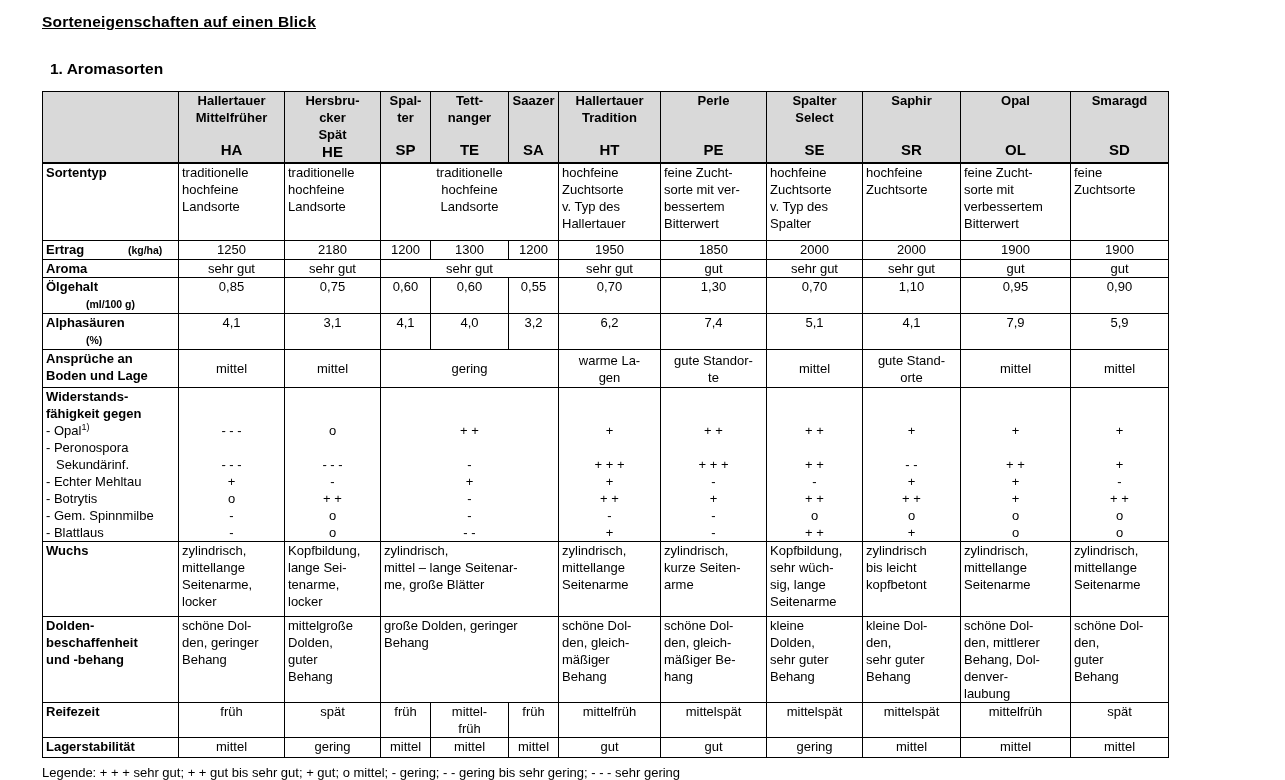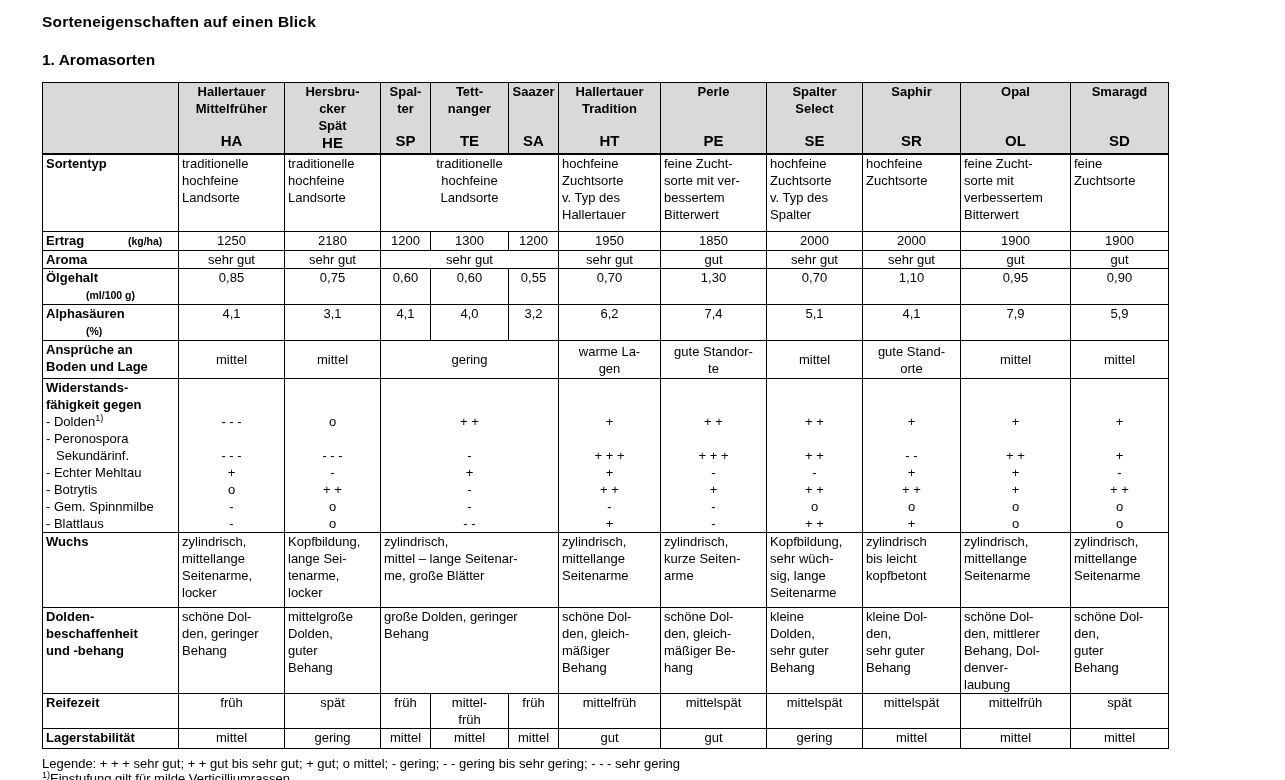--- a/index.html
+++ b/index.html
@@ -2,22 +2,22 @@
 <html><head>
 <meta charset="utf-8">
 <style>
   * { box-sizing: border-box; }
   html,body { margin:0; padding:0; }
   body {
     width:1285px; height:780px; background:#ffffff; color:#000;
     font-family:"Liberation Sans", sans-serif;
   }
   .page { padding:13px 0 0 42px; }
-  .title { font-size:15.5px; font-weight:bold; margin:0 0 20px 0; letter-spacing:.2px; }
-  .subtitle { font-size:15.5px; font-weight:bold; margin:0 0 13px 0; }
+  .title { font-size:15.5px; font-weight:bold; margin:0 0 29px 0; letter-spacing:.2px;text-decoration:underline; }
+  .subtitle { font-size:15.5px; font-weight:bold; margin:0 0 13px 8px; }
   table.vtab { border-collapse:collapse; table-layout:fixed; width:1126px;padding-left:16px; }
   table.vtab td {
     border:1px solid #000; padding:0 3px; vertical-align:top;
     font-size:13px; line-height:17px; overflow:hidden;
   }
   tr.hdr td { background:#d9d9d9; border-bottom-width:2px; height:71px; }
   .hcell { display:flex; flex-direction:column; justify-content:space-between; height:66px; text-align:center; }
   .hname { font-weight:bold; font-size:13px; white-space:pre-line; }
   .habbr { font-weight:bold; font-size:15px; }
   .pre { white-space:pre-line; }
@@ -246,21 +246,21 @@
       <td class="c vm pre">gute Stand-
 orte</td>
       <td class="c vm">mittel</td>
       <td class="c vm">mittel</td>
     </tr>
 
     <tr class="widerstand">
       <td>
         <div class="wline rowlabel">Widerstands-</div>
         <div class="wline rowlabel">fähigkeit gegen</div>
-        <div class="wline"><span>- Dolden</span><sup>1)</sup></div>
+        <div class="wline"><span>- Opal</span><sup>1)</sup></div>
         <div class="wline">- Peronospora</div>
         <div class="wline wl-indent">Sekundärinf.</div>
         <div class="wline">- Echter Mehltau</div>
         <div class="wline">- Botrytis</div>
         <div class="wline">- Gem. Spinnmilbe</div>
         <div class="wline">- Blattlaus</div>
       </td>
       <td>
         <div class="wline"></div>
             <div class="wline"></div>

